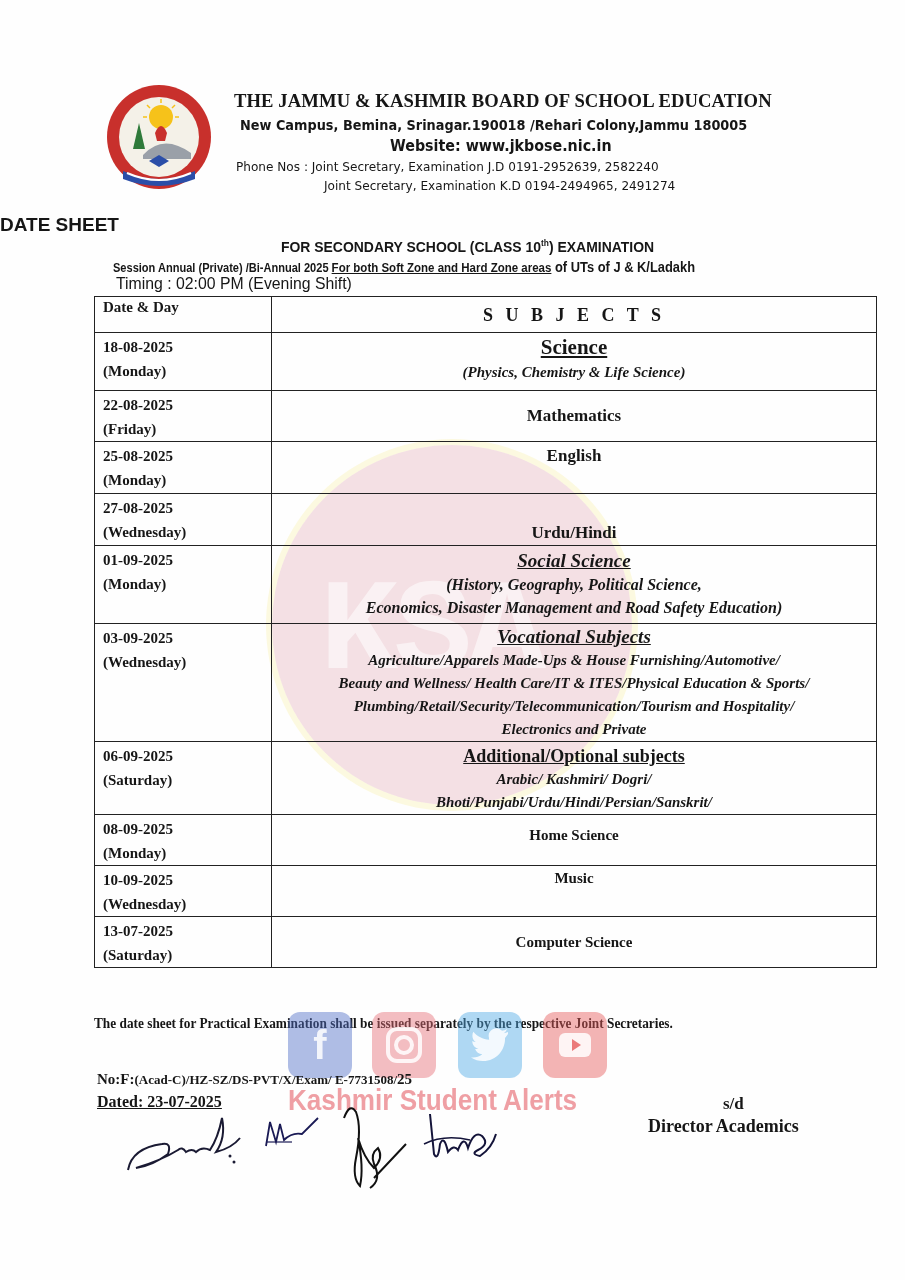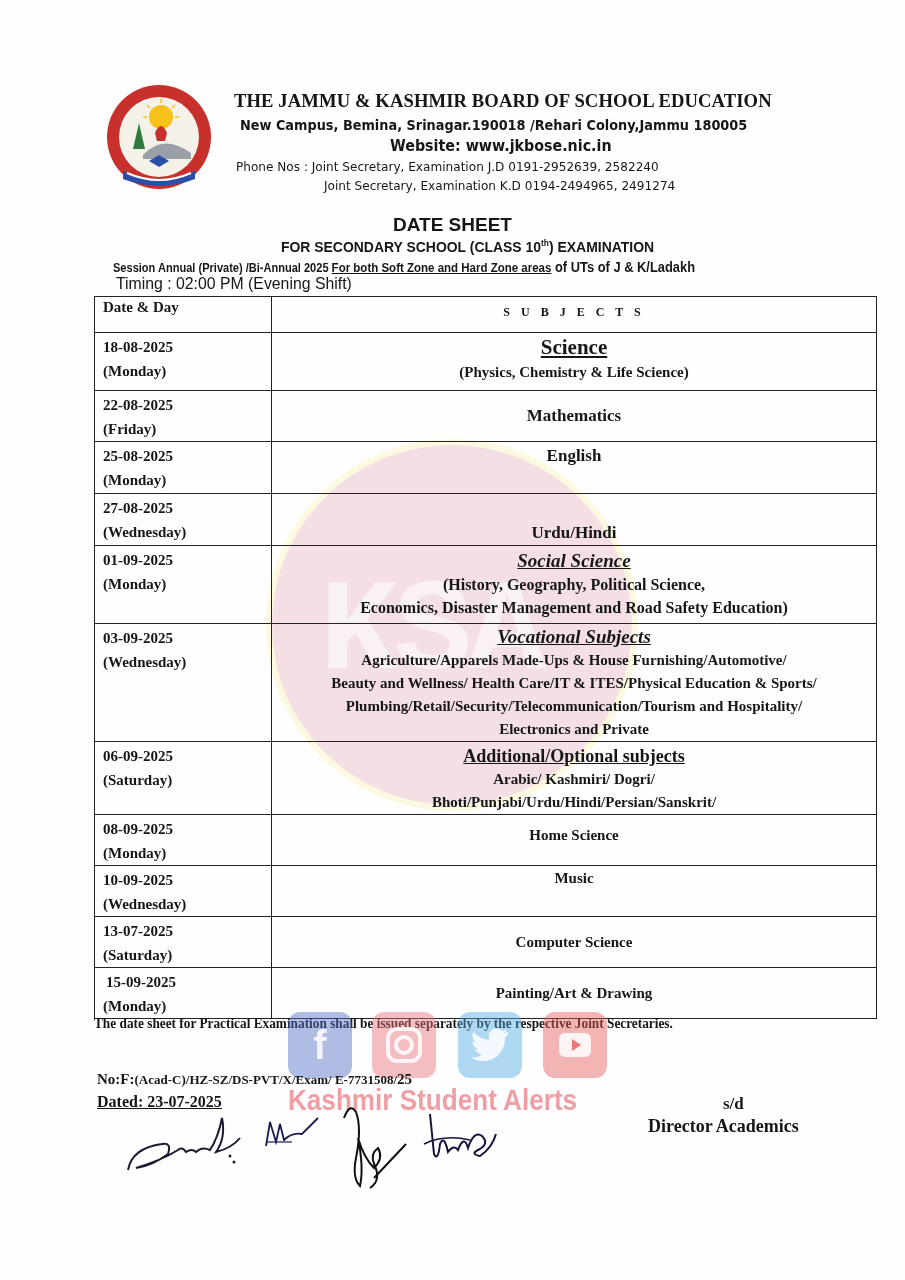--- a/index.html
+++ b/index.html
@@ -11,44 +11,44 @@
 
     
     .logo { position: absolute; left: 103px; top: 83px; width: 112px; height: 112px; }
     .hdr-text { position: absolute; left: 232px; top: 88px; width: 580px; font-family: "DejaVu Sans", sans-serif; }
     .hdr-title { font-family: "Liberation Serif", serif; font-weight: bold; font-size: 19px; letter-spacing: 0.1px; position:absolute; left: 2px; top: 2px; white-space: nowrap; transform: scaleX(0.98); transform-origin: left; }
     .hdr-addr { position:absolute; left: 8px; top: 29px; font-size: 14px; font-weight: bold; white-space: nowrap; transform: scaleX(0.92); transform-origin:left; }
     .hdr-web { position:absolute; left: 158px; top: 49px; font-size: 15.5px; font-weight: bold; white-space: nowrap; transform: scaleX(0.92); transform-origin:left;}
     .hdr-phone1 { position:absolute; left: 4px; top: 71px; font-size: 13px; white-space: nowrap; transform: scaleX(0.93); transform-origin:left;}
     .hdr-phone2 { position:absolute; left: 92px; top: 90px; font-size: 13px; white-space: nowrap; transform: scaleX(0.93); transform-origin:left;}
 
-    .ds-title { position:absolute; left: 0; width: 905px; top: 214px; text-align:center; font-family: "Liberation Sans", sans-serif; font-weight: bold; font-size: 19px; }
+    .ds-title { position:absolute; left: 0; width: 905px; top: 214px; text-align:left; font-family: "Liberation Sans", sans-serif; font-weight: bold; font-size: 19px; }
     .ds-sub { position:absolute; left: 0; width: 935px; top: 238px; text-align:center; font-family: "Liberation Sans", sans-serif; font-size: 15px; font-weight: bold; transform: scaleX(0.93); transform-origin: center;}
     .ds-sub sup { font-size: 9px; }
     .ds-session { position:absolute; left: 113px; top: 259px; white-space: nowrap; font-family: "Liberation Sans", sans-serif; font-size: 12px; transform: scaleX(0.92); transform-origin:left;}
     .ds-session .u { text-decoration: underline; font-size: 12.5px;}
     .ds-session .big { font-size: 14px; font-weight: bold;}
     .ds-session .sm { font-weight: bold; }
     .ds-timing { position:absolute; left: 116px; top: 274px; font-family: "Liberation Sans", sans-serif; font-size: 17px; white-space: nowrap; transform: scaleX(0.93); transform-origin:left;}
 
     
     table.sheet {
       position:absolute; left: 94px; top: 296px; width: 783px; border-collapse: collapse;
       font-family: "Liberation Serif", serif; font-weight: bold; font-size: 15px;
     }
     table.sheet td, table.sheet th { border: 1.5px solid #222; vertical-align: top; padding: 0; }
     .c-date { width: 168px; padding-left: 8px !important; line-height: 24px; }
     .c-date .dt { display:block; padding-top: 2px; }
     .th-date { text-align:left; padding-left: 8px !important; font-size: 15px; height: 33px; vertical-align: top !important; padding-top: 2px !important;}
-    .th-subj { text-align:center; letter-spacing: 4px; font-size: 12px; padding-top: 8px !important;}
+    .th-subj { text-align:center; letter-spacing: 4px; font-size: 18px; padding-top: 8px !important;}
     .c-subj { text-align:center; }
     .subj-head { font-size: 20px; text-decoration: underline; display:block; line-height: 24px; }
     .subj-head.md { font-size: 19px; font-style: italic; }
     .subj-plain { font-size: 17px; display:block; }
-    .subj-detail { font-size: 15px; display:block; line-height: 23px;}
+    .subj-detail { font-size: 15px; display:block; line-height: 23px; font-style: italic;}
     .subj-small { font-size: 15px; display:block; }
 
     .note { position:absolute; left: 94px; top: 1016px; font-family: "Liberation Serif", serif; font-weight: bold; font-size: 14px; white-space: nowrap; transform: scaleX(0.95); transform-origin: left;}
     .ref { position:absolute; left: 97px; top: 1071px; font-family: "Liberation Serif", serif; font-weight:bold; font-size: 15px; white-space:nowrap;}
     .ref .sm { font-size: 13px; font-weight: bold; }
     .dated { position:absolute; left: 97px; top: 1093px; font-family: "Liberation Serif", serif; font-weight:bold; font-size: 16px; text-decoration: underline; white-space:nowrap;}
     .sd { position:absolute; left: 723px; top: 1094px; font-family: "Liberation Serif", serif; font-weight:bold; font-size: 17px;}
     .dir { position:absolute; left: 648px; top: 1116px; font-family: "Liberation Serif", serif; font-weight:bold; font-size: 18px; white-space:nowrap;}
 
     
@@ -183,26 +183,20 @@
       </td>
     </tr>
 
     <tr style="height:50px">
       <td class="c-date"><span class="dt">13-07-2025</span><span>(Saturday)</span></td>
       <td class="c-subj" style="vertical-align:middle">
         <span class="subj-small">Computer Science</span>
       </td>
     </tr>
 
-    <tr style="height:50px">
-      <td class="c-date"><span class="dt" style="padding-left:3px">15-09-2025</span><span>(Monday)</span></td>
-      <td class="c-subj" style="vertical-align:middle">
-        <span class="subj-small">Painting/Art &amp; Drawing</span>
-      </td>
-    </tr>
   </tbody>
     </table>
 
   <div class="note">The date sheet for Practical Examination shall be issued separately by the respective Joint Secretaries.</div>
 
   <div class="wm-social wm-fb">f</div>
   <div class="wm-social wm-ig">
     <svg width="40" height="40" viewBox="0 0 40 40">
         <rect x="4" y="4" width="32" height="32" rx="9" fill="none" stroke="rgba(255,255,255,0.85)" stroke-width="4"></rect>
         <circle cx="20" cy="20" r="8" fill="none" stroke="rgba(255,255,255,0.85)" stroke-width="4"></circle>

